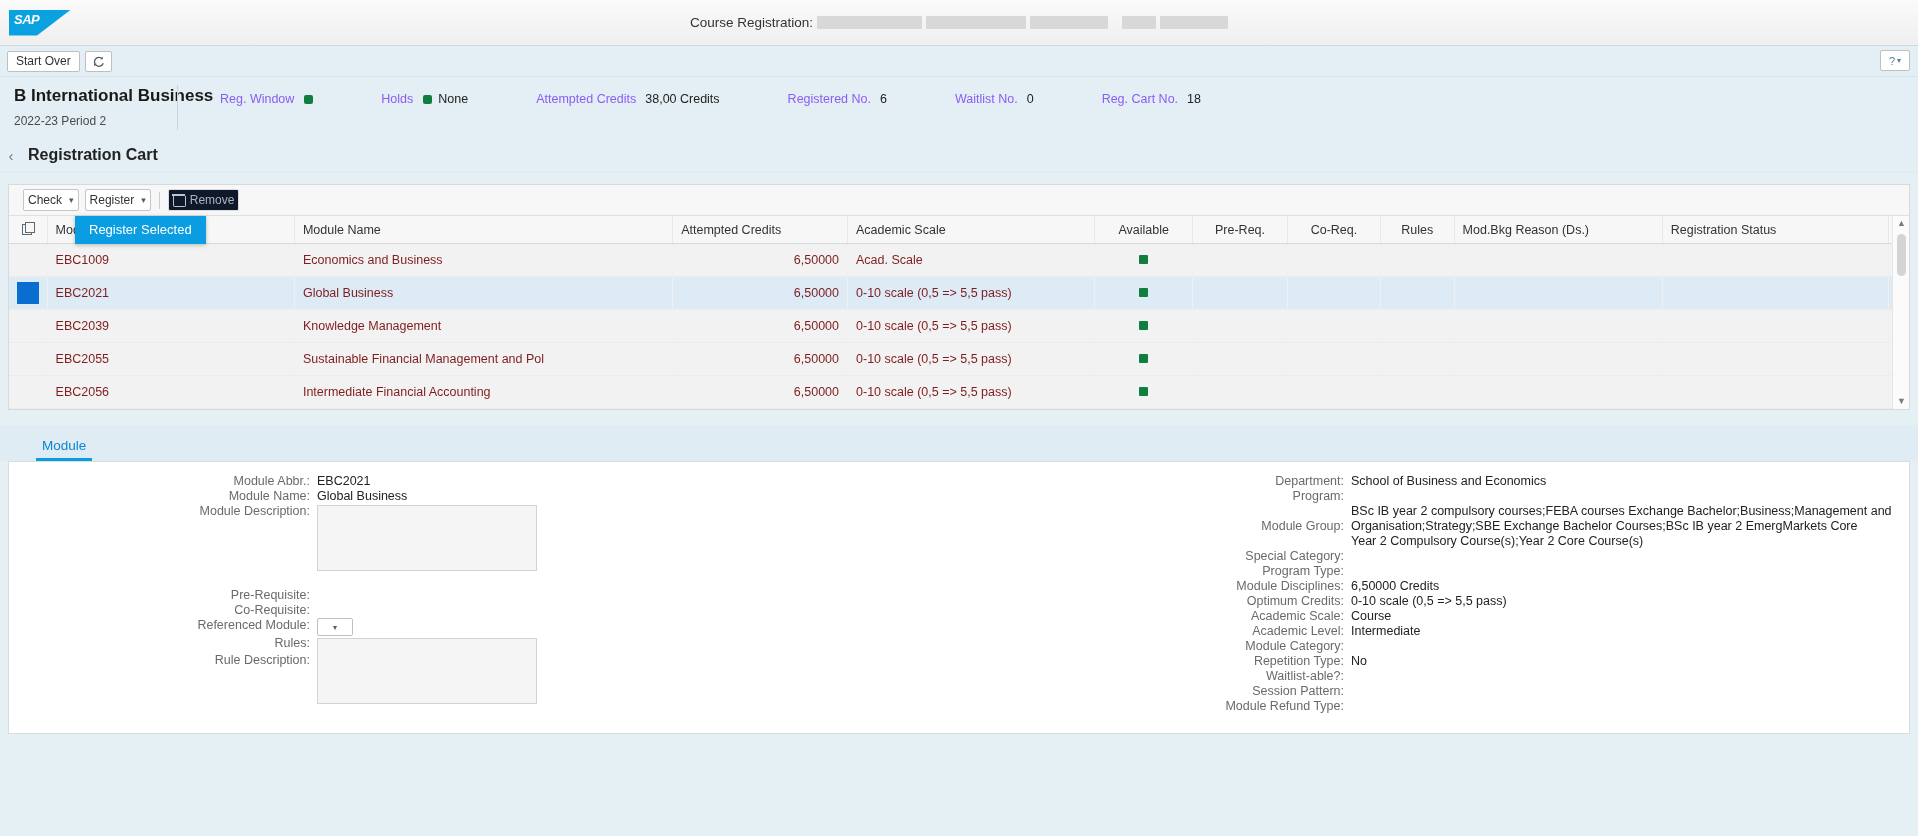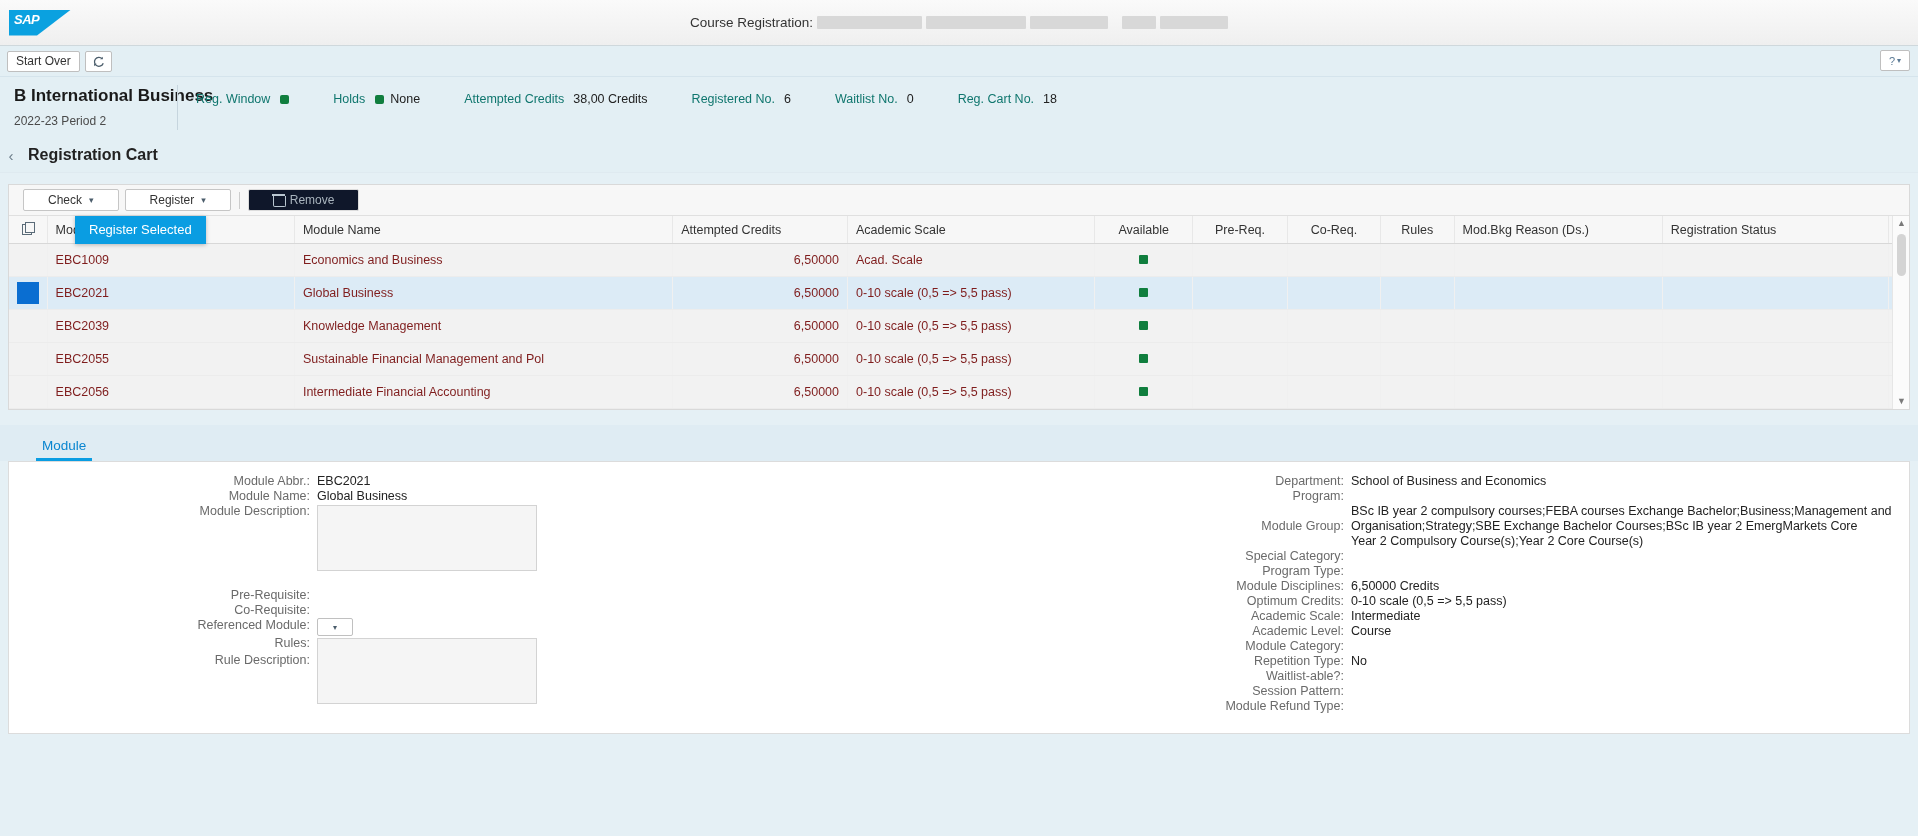--- a/index.html
+++ b/index.html
@@ -132,21 +132,21 @@
     margin-top: 7px;
     flex: 1;
   }
   .stat {
     display: flex;
     align-items: center;
     margin-right: 44px;
     font-size: 12.5px;
     white-space: nowrap;
   }
-  .stat .lbl { color: #0f766e; }
+  .stat .lbl { color: #8b5cf6; margin-left: 24px; }
   .stat .val { color: #222; margin-left: 9px; }
   .dot {
     display: inline-block;
     width: 9px; height: 9px;
     border-radius: 2px;
     background: #107e3e;
     margin-left: 10px;
   }
 
   
@@ -182,21 +182,21 @@
     display: flex;
     align-items: center;
     padding-left: 14px;
   }
   .tbtn {
     height: 22px;
     background: #ffffff;
     border: 1px solid #c6c6c6;
     border-radius: 2px;
     font-size: 12px; color: #333;
-    padding: 0 24px;
+    padding: 0 4px;
     display: inline-flex; align-items: center;
     cursor: pointer;
     line-height: 1;
   }
   .tbtn .cv { margin-left: 7px; font-size: 9px; color: #4b5d6b; }
   .tbtn + .tbtn { margin-left: 6px; }
   .vsep {
     width: 1px; height: 17px; background: #cccccc;
     margin: 0 8px;
   }
@@ -684,22 +684,22 @@
       <div class="values rvals">
         <div class="vrow">School of Business and Economics</div>
         <div class="vrow">&nbsp;</div>
         <div class="vrow mg-block">BSc IB year 2 compulsory courses;FEBA courses Exchange Bachelor;Business;Management and</div>
         <div class="vrow mg-block">Organisation;Strategy;SBE Exchange Bachelor Courses;BSc IB year 2 EmergMarkets Core</div>
         <div class="vrow">Year 2 Compulsory Course(s);Year 2 Core Course(s)</div>
         <div class="vrow">&nbsp;</div>
         <div class="vrow">&nbsp;</div>
         <div class="vrow">6,50000 Credits</div>
         <div class="vrow">0-10 scale (0,5 =&gt; 5,5 pass)</div>
+        <div class="vrow">Course</div>
         <div class="vrow">Intermediate</div>
-        <div class="vrow">Course</div>
         <div class="vrow">&nbsp;</div>
         <div class="vrow">No</div>
         <div class="vrow">&nbsp;</div>
         <div class="vrow">&nbsp;</div>
       </div>
     </div>
 
   </div>
 
 </div>

